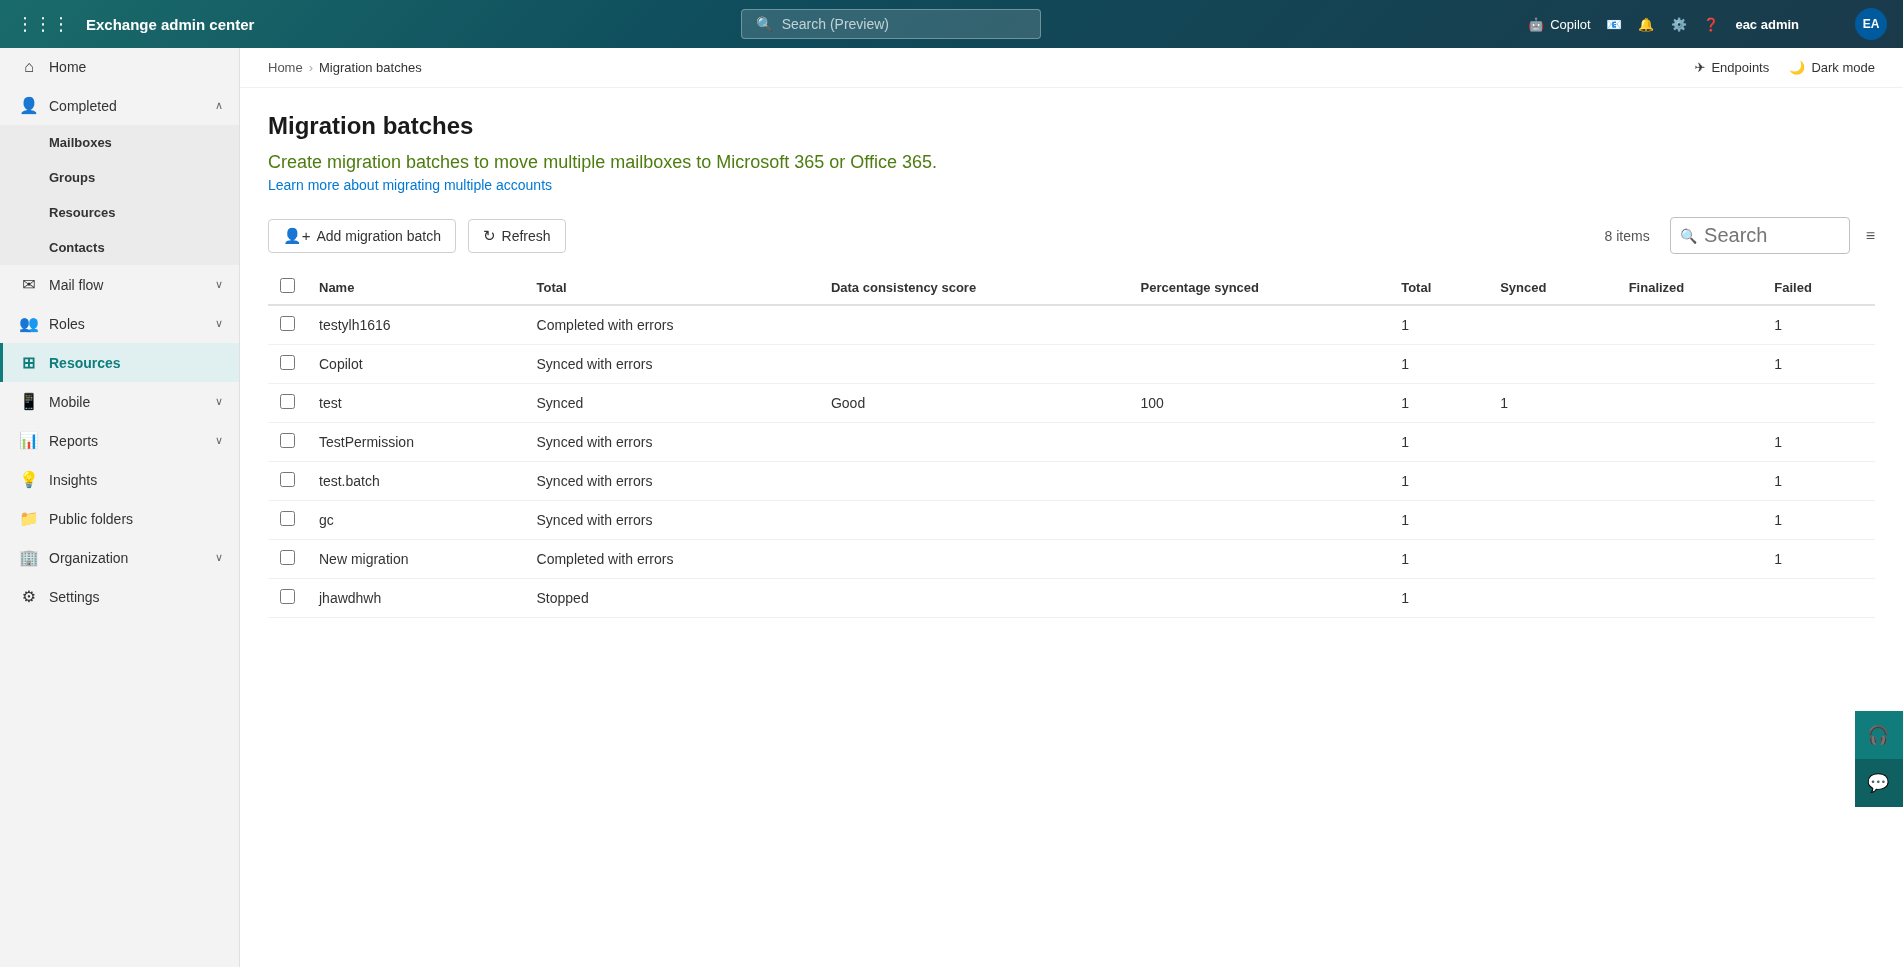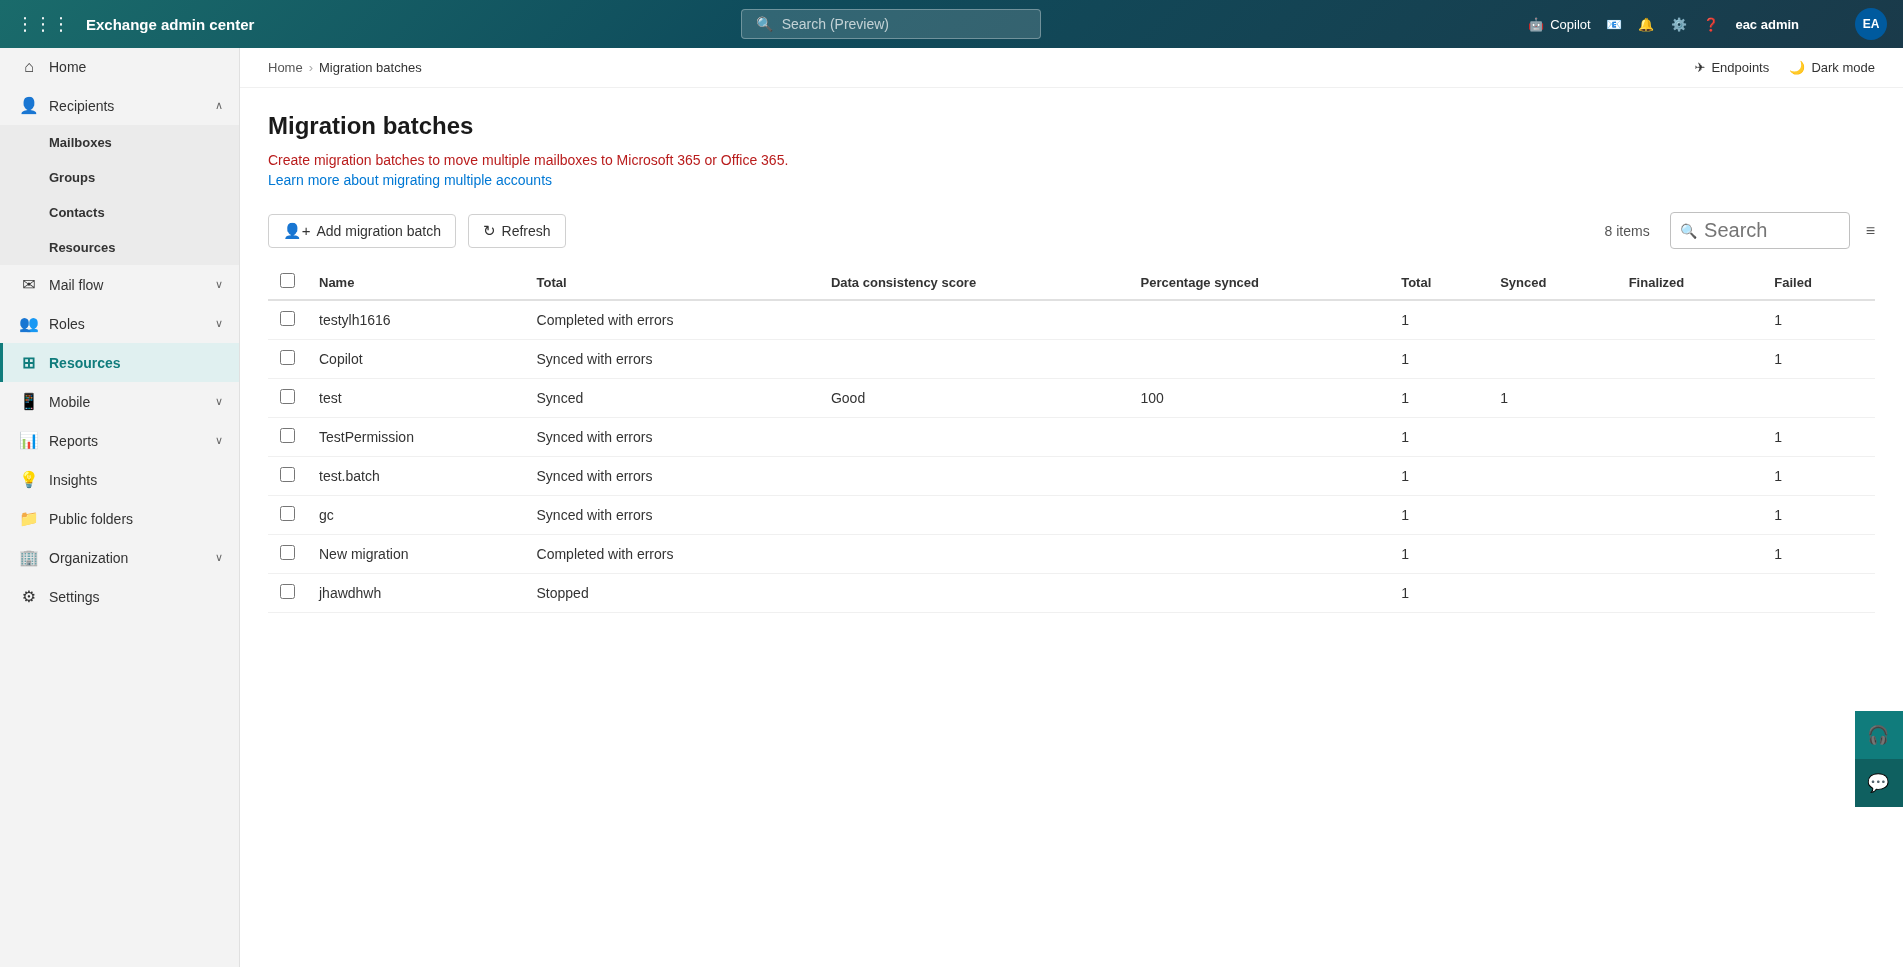--- a/index.html
+++ b/index.html
@@ -96,21 +96,21 @@
     }
     .breadcrumb { display: flex; align-items: center; gap: 6px; font-size: 13px; color: #555; }
     .breadcrumb .sep { color: #aaa; }
     .breadcrumb .current { color: #333; }
     .breadcrumb-actions { display: flex; gap: 20px; align-items: center; }
     .breadcrumb-action { display: flex; align-items: center; gap: 6px; font-size: 13px; color: #333; cursor: pointer; }
 
     
     .page-content { padding: 24px 28px; }
     .page-title { font-size: 24px; font-weight: 700; color: #1a1a1a; margin-bottom: 12px; }
-    .page-desc { font-size: 14px; color: #b91c1c; margin-bottom: 4px; }
+    .page-desc { font-size: 18px; color: #4d7c0f; margin-bottom: 4px; }
     .page-link { color: #0078d4; text-decoration: none; font-size: 14px; }
 
     
     .toolbar {
       display: flex;
       align-items: center;
       gap: 12px;
       margin-top: 24px;
       margin-bottom: 16px;
     }
@@ -217,35 +217,35 @@
 <div class="body-wrap">
 
   <aside class="sidebar">
     <div class="sidebar-item">
       <span class="item-icon">⌂</span>
       <span>Home</span>
     </div>
 
     <div class="sidebar-item">
       <span class="item-icon">👤</span>
-      <span>Recipients</span>
+      <span>Completed</span>
       <span class="chevron">∧</span>
     </div>
     <div class="sidebar-sub">
       <div class="sidebar-item">
         <span>Mailboxes</span>
       </div>
       <div class="sidebar-item">
         <span>Groups</span>
       </div>
       <div class="sidebar-item">
+        <span>Resources</span>
+      </div>
+      <div class="sidebar-item">
         <span>Contacts</span>
-      </div>
-      <div class="sidebar-item">
-        <span>Resources</span>
       </div>
     </div>
 
     <div class="sidebar-item">
       <span class="item-icon">✉</span>
       <span>Mail flow</span>
       <span class="chevron">∨</span>
     </div>
 
     <div class="sidebar-item">

